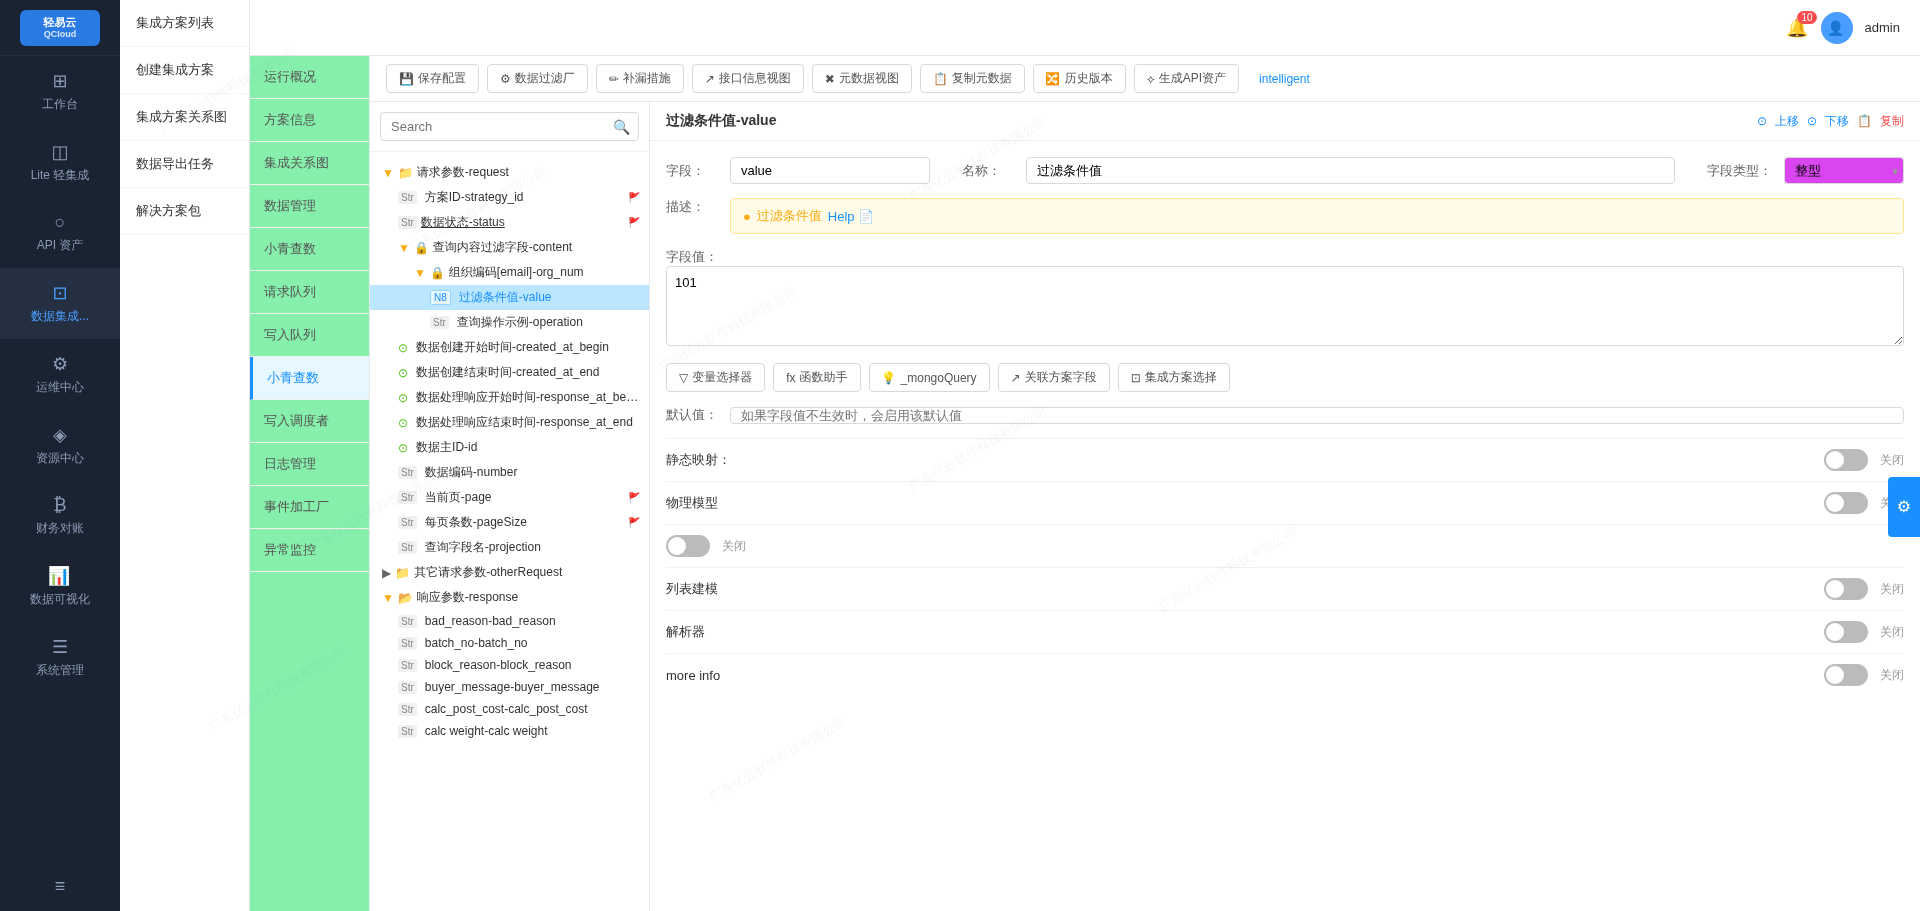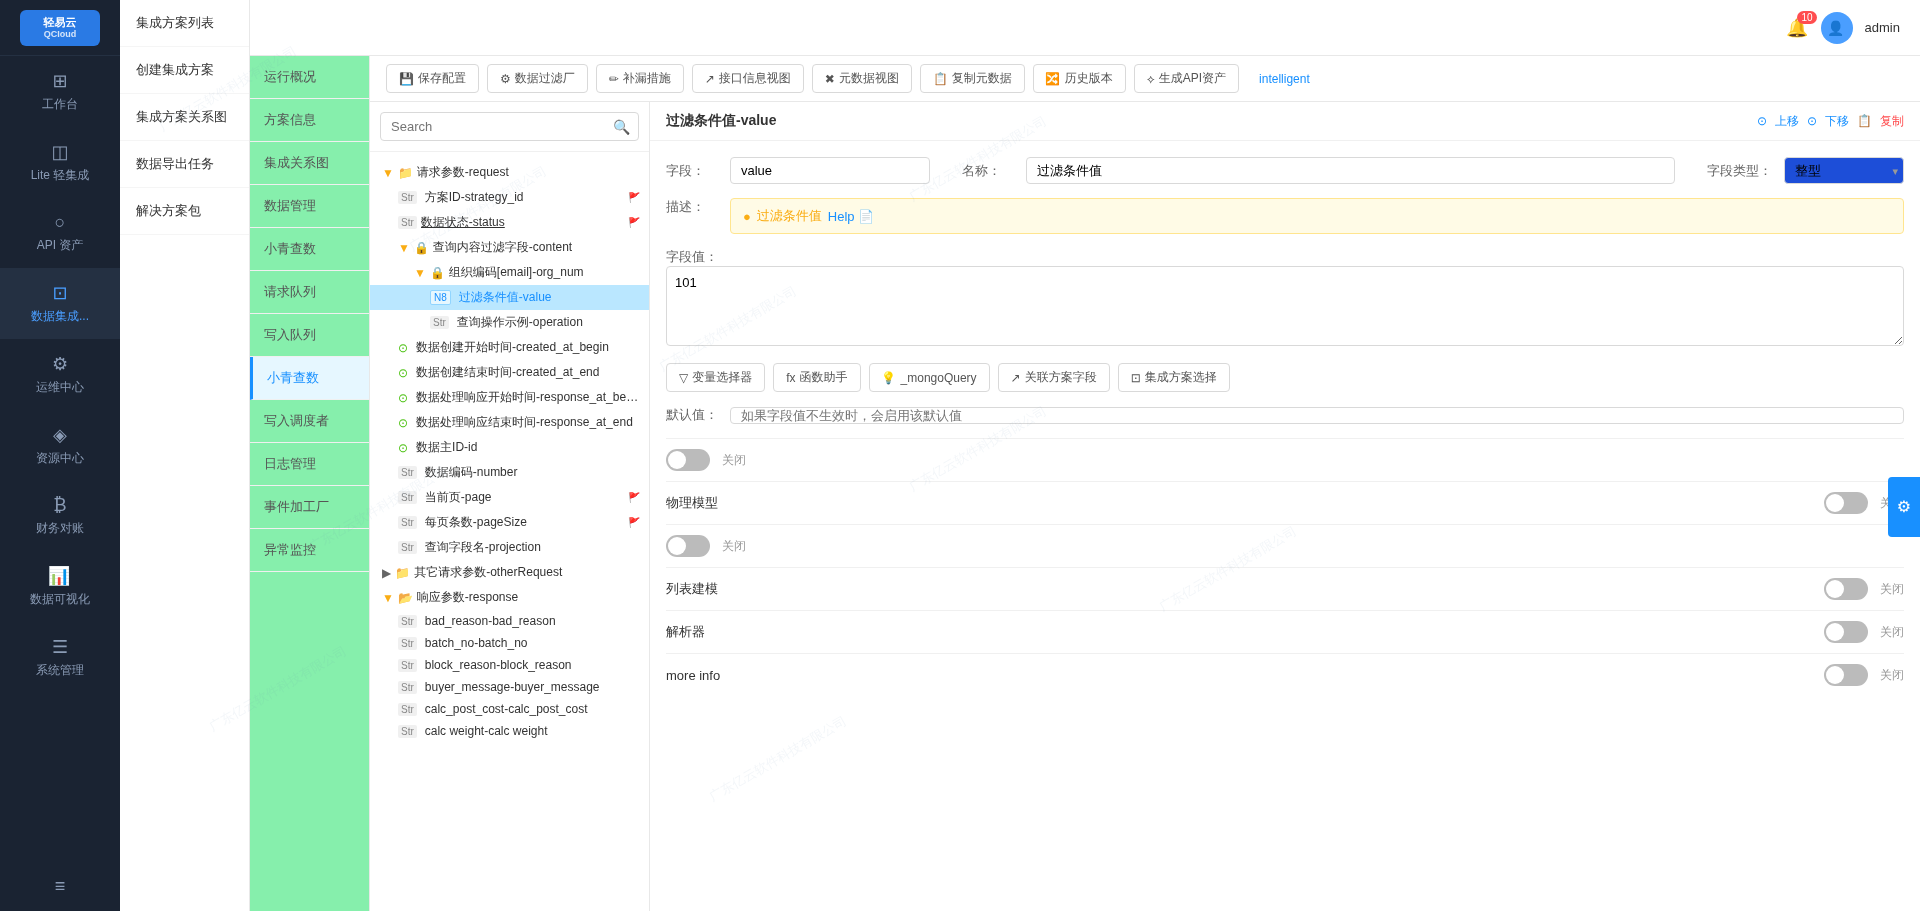--- a/index.html
+++ b/index.html
@@ -287,21 +287,21 @@
       font-size: 13px;
       outline: none;
       background: #fff;
     }
     .form-select {
       border: 1px solid #d9d9d9;
       border-radius: 4px;
       padding: 5px 24px 5px 10px;
       font-size: 13px;
       outline: none;
-      background: #1d4ed8;
+      background: #d946ef;
       appearance: none;
       -webkit-appearance: none;
       cursor: pointer;
     }
     .select-wrap {
       position: relative;
       display: inline-block;
     }
     .select-wrap::after {
       content: '▾';
@@ -840,20 +840,21 @@
                 <span>集成方案选择</span>
               </button>
             </div>
 
             <div class="default-value-row">
               <span class="form-label">默认值：</span>
               <input type="text" class="default-input" placeholder="如果字段值不生效时，会启用该默认值" style="">
             </div>
 
             <div class="toggle-row">
+              <span class="toggle-label">静态映射：</span>
               <div class="toggle-switch off"></div>
               <span class="toggle-text">关闭</span>
             </div>
 
             <div class="toggle-row">
               <span class="toggle-label">物理模型</span>
               <div class="toggle-switch off"></div>
               <span class="toggle-text">关闭</span>
             </div>
 

